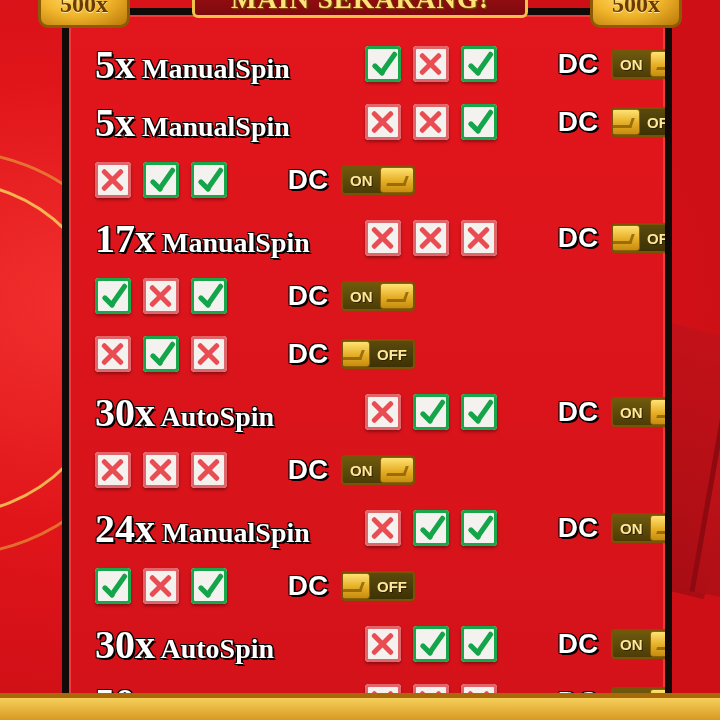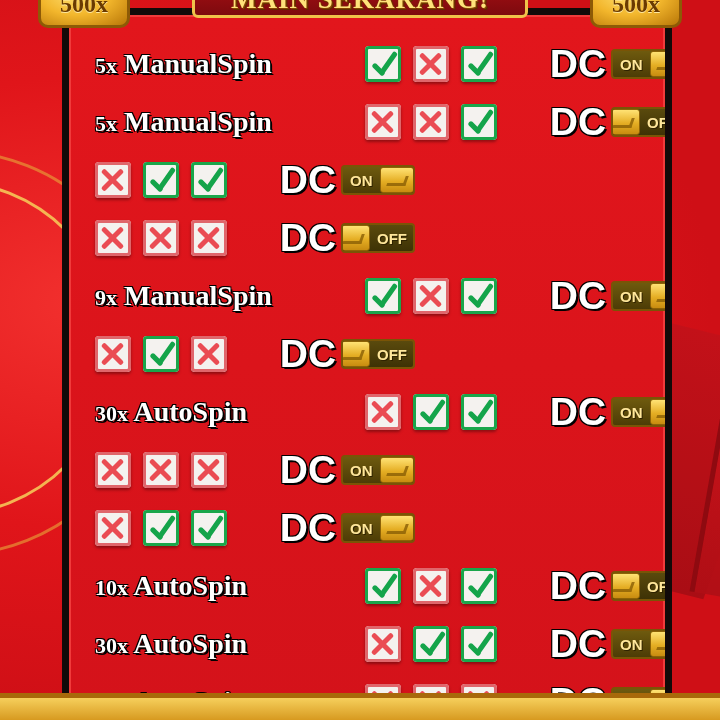--- a/index.html
+++ b/index.html
@@ -157,21 +157,21 @@
   .row-label {
     flex: 0 0 270px;
     color: #ffffff;
     font-family: "Liberation Serif", serif;
     font-weight: bold;
     font-size: 28px;
     letter-spacing: 0px;
     text-shadow: 2px 2px 0 #000, -1px 1px 0 #000, 1px -1px 0 #000, -1px -1px 0 #000;
     white-space: nowrap;
   }
-  .row-label .mult { font-size: 22px; }
+  .row-label .mult { font-size: 40px; }
 
   .checks {
     flex: 0 0 180px;
     display: flex;
     gap: 12px;
     justify-content: flex-start;
   }
 
   .box {
     width: 36px; height: 36px;
@@ -216,21 +216,21 @@
     border-radius: 2px;
   }
   .box.off .mark::before { transform: rotate(45deg); }
   .box.off .mark::after { transform: rotate(-45deg); }
 
   .dc {
     flex: 0 0 66px;
     color: #ffffff;
     font-family: "Liberation Sans", sans-serif;
     font-weight: bold;
-    font-size: 39px;
+    font-size: 28px;
     text-align: center;
     text-shadow: 2px 2px 0 #000, -1px 1px 0 #000, 1px -1px 0 #000, -1px -1px 0 #000;
   }
 
   .toggle {
     flex: 0 0 74px;
     height: 30px;
     border: 2px solid #7a5406;
     border-radius: 4px;
     position: relative;
@@ -353,39 +353,39 @@
               <span class="mark"></span>
             </div>
           </div>
           <div class="dc">DC</div>
           <div class="toggle is-on">
             <span class="txt">ON</span>
             <span class="knob"></span>
           </div>
         </div>
         <div class="row">
+          <div class="row-label"><span class="mult">17x</span> <span>ManualSpin</span></div>
           <div class="checks">
             <div class="box off">
               <span class="mark"></span>
             </div>
             <div class="box off">
               <span class="mark"></span>
             </div>
             <div class="box off">
               <span class="mark"></span>
             </div>
           </div>
           <div class="dc">DC</div>
           <div class="toggle is-off">
             <span class="txt">OFF</span>
             <span class="knob"></span>
           </div>
         </div>
         <div class="row">
-          <div class="row-label"><span class="mult">9x</span> <span>ManualSpin</span></div>
           <div class="checks">
             <div class="box on">
               <span class="mark"></span>
             </div>
             <div class="box off">
               <span class="mark"></span>
             </div>
             <div class="box on">
               <span class="mark"></span>
             </div>
@@ -445,39 +445,39 @@
               <span class="mark"></span>
             </div>
           </div>
           <div class="dc">DC</div>
           <div class="toggle is-on">
             <span class="txt">ON</span>
             <span class="knob"></span>
           </div>
         </div>
         <div class="row">
-          <div class="checks">
-            <div class="box off">
-              <span class="mark"></span>
-            </div>
-            <div class="box on">
-              <span class="mark"></span>
-            </div>
-            <div class="box on">
-              <span class="mark"></span>
-            </div>
-          </div>
-          <div class="dc">DC</div>
-          <div class="toggle is-on">
-            <span class="txt">ON</span>
-            <span class="knob"></span>
-          </div>
-        </div>
-        <div class="row">
-          <div class="row-label"><span class="mult">10x</span> <span>AutoSpin</span></div>
+          <div class="row-label"><span class="mult">24x</span> <span>ManualSpin</span></div>
+          <div class="checks">
+            <div class="box off">
+              <span class="mark"></span>
+            </div>
+            <div class="box on">
+              <span class="mark"></span>
+            </div>
+            <div class="box on">
+              <span class="mark"></span>
+            </div>
+          </div>
+          <div class="dc">DC</div>
+          <div class="toggle is-on">
+            <span class="txt">ON</span>
+            <span class="knob"></span>
+          </div>
+        </div>
+        <div class="row">
           <div class="checks">
             <div class="box on">
               <span class="mark"></span>
             </div>
             <div class="box off">
               <span class="mark"></span>
             </div>
             <div class="box on">
               <span class="mark"></span>
             </div>

